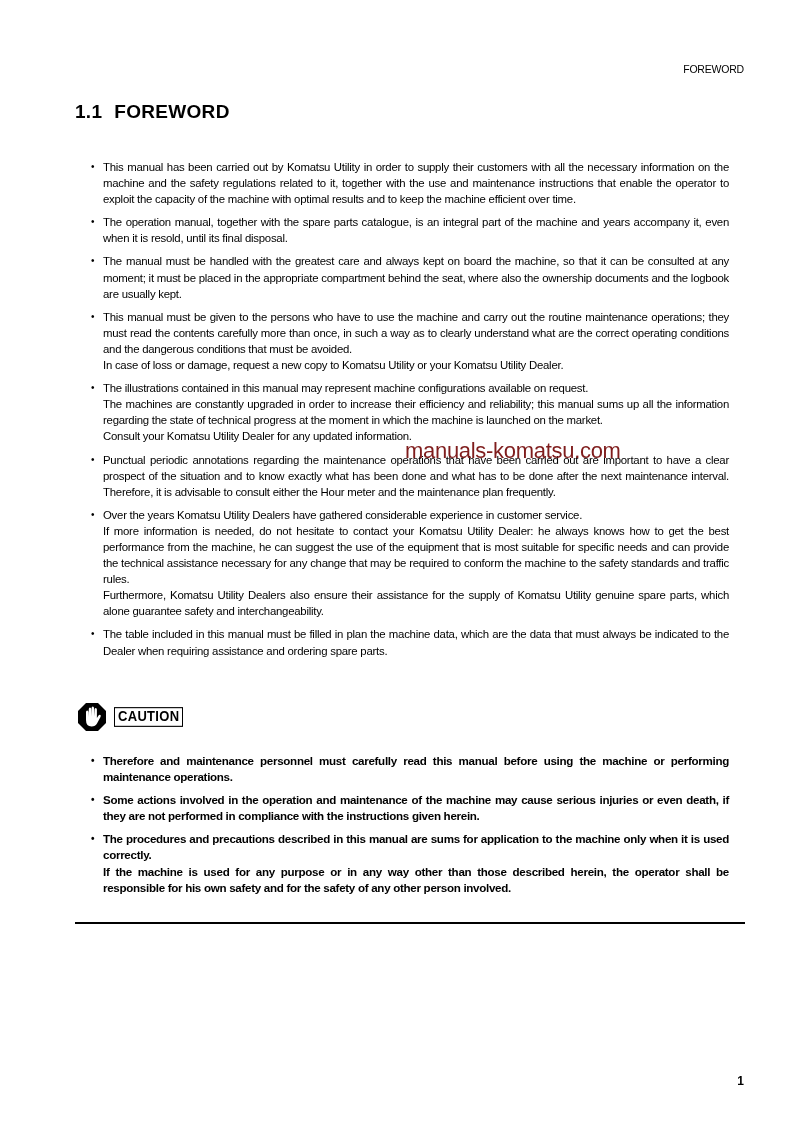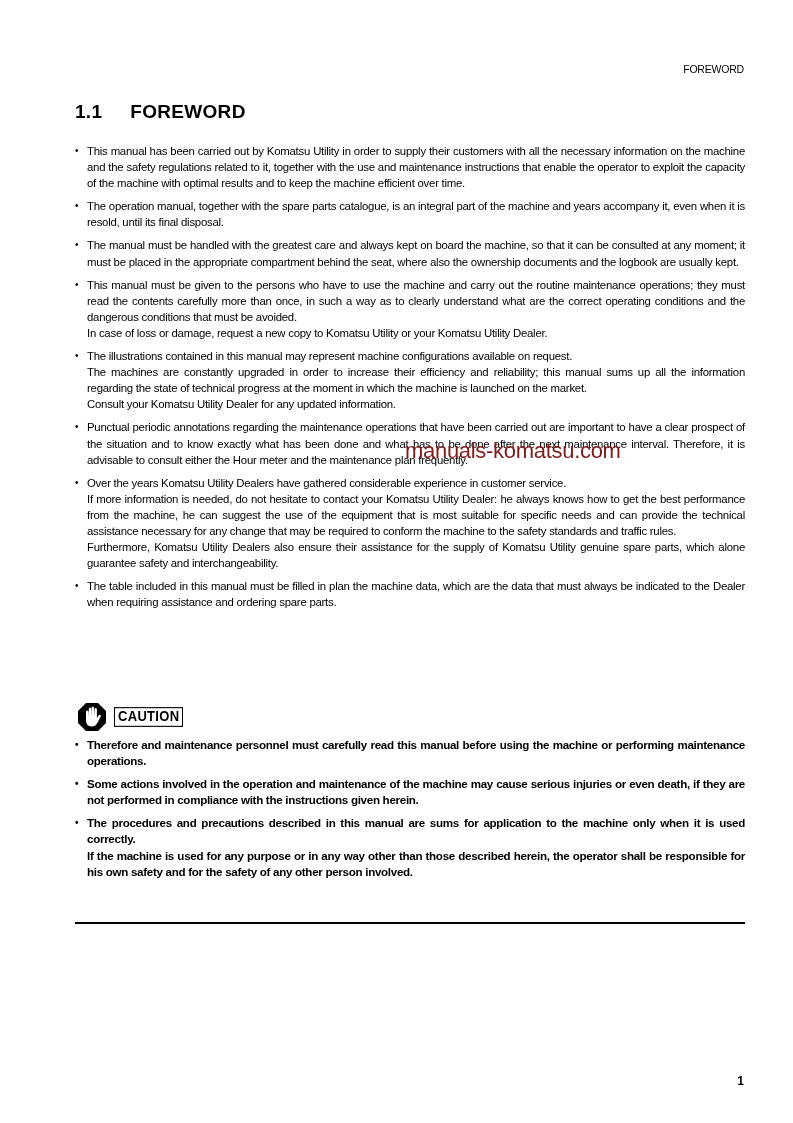--- a/index.html
+++ b/index.html
@@ -8,25 +8,25 @@
       font-family: "Liberation Sans", sans-serif; color: #000;
     }
     .running-header {
       position: absolute; top: 63px; right: 49px;
       font-size: 10.5px; letter-spacing: -0.2px;
     }
     .section-title {
       position: absolute; top: 101px; left: 75px;
       font-size: 19px; font-weight: bold; margin: 0; letter-spacing: 0.3px;
     }
-    .section-title .num { margin-right: 28px; }
+    .section-title .num { margin-right: 12px; }
     .content {
       position: absolute; top: 143px; left: 75px; width: 670px;
     }
-    ul.bullets { list-style: none; margin: 0; padding: 0; }
+    ul.bullets { list-style: none; margin: 16px; padding: 0; }
     ul.bullets li {
       position: relative; padding-left: 12px;
       font-size: 11.4px; line-height: 16.1px;
       text-align: justify; letter-spacing: -0.25px;
       margin-bottom: 7px;
     }
     ul.bullets li::before {
       content: "\2022"; position: absolute; left: 0; top: 0;
       font-size: 10px;
     }

